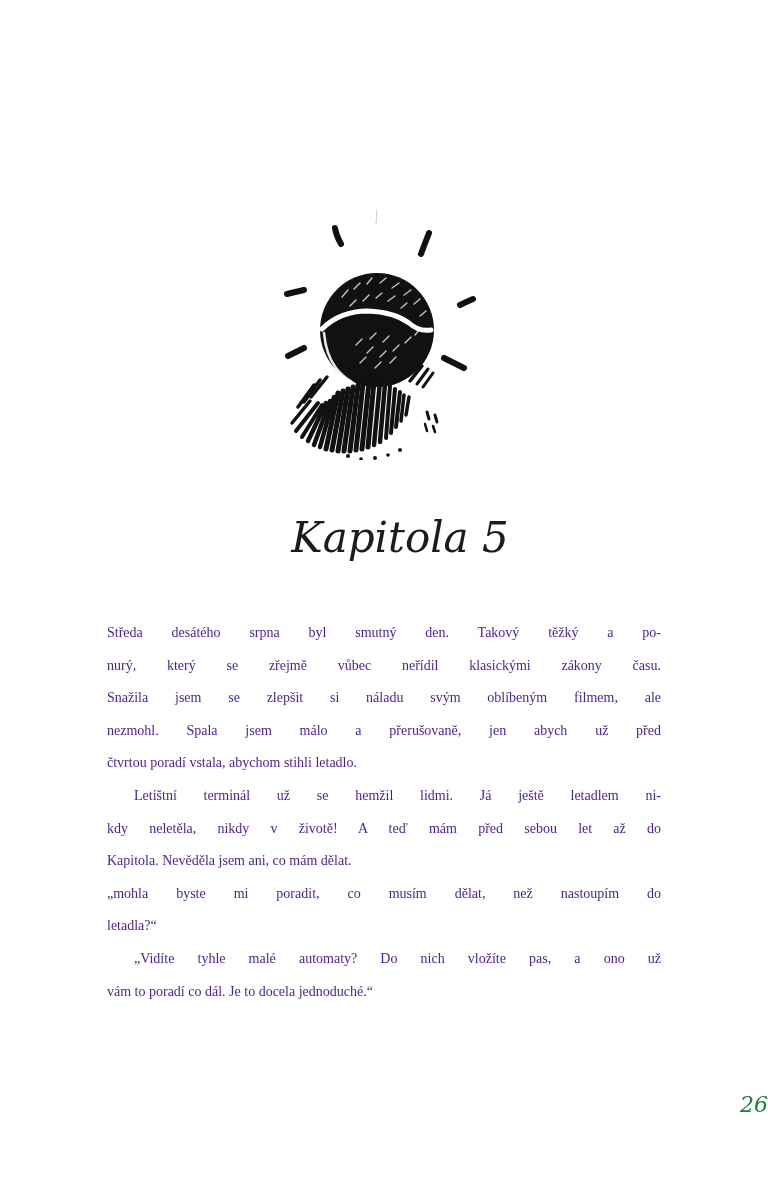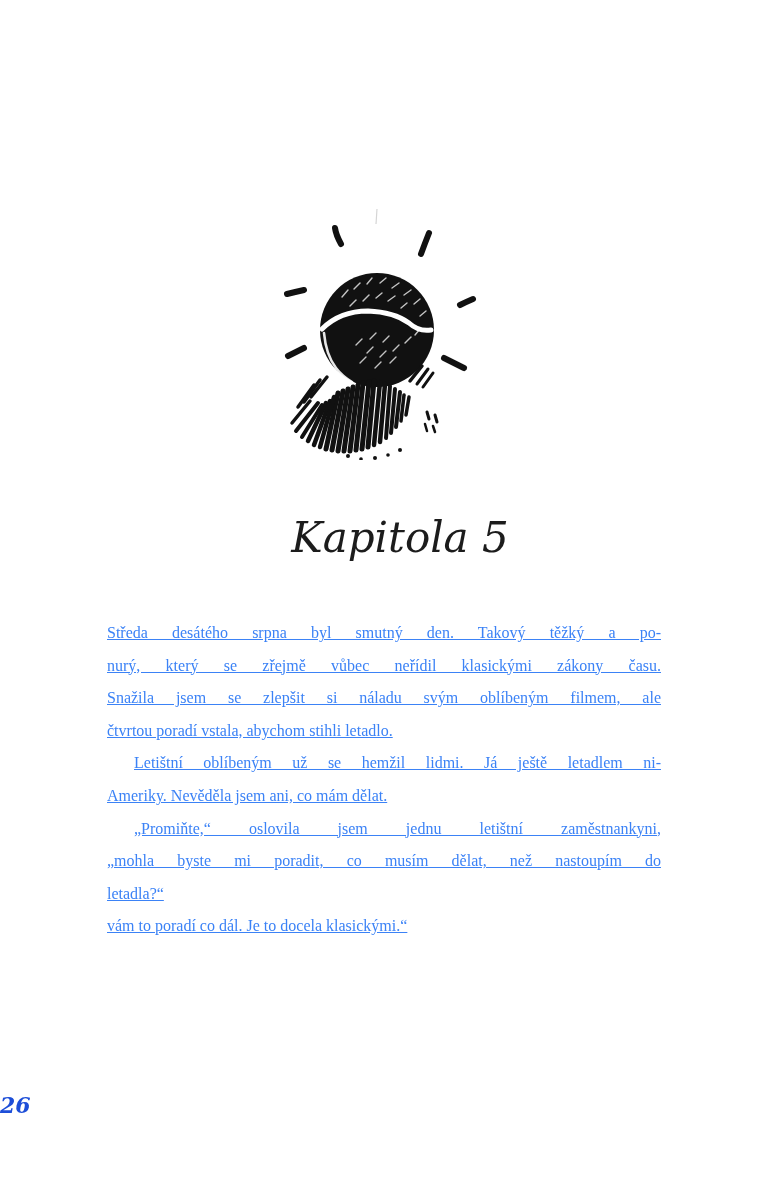--- a/index.html
+++ b/index.html
@@ -27,41 +27,39 @@
     font-family: "DejaVu Serif", serif;
     font-style: italic;
     font-weight: 500;
     font-size: 42px;
     line-height: 52px;
     color: #1c1c1c;
   }
   .text-block {
     position: absolute;
     left: 107px; top: 617px; width: 554px;
-    font-size: 16px;
-    color: #3b82f6;
-    text-decoration: underline;
+    font-size: 14px;
+    color: #4c1d95;
   }
   .line {
     height: 32.6px;
     line-height: 32.6px;
     text-align: justify;
     text-align-last: justify;
   }
   .line.last { text-align-last: left; }
   .line.indent { text-indent: 27px; }
   .page-number {
     position: absolute;
     left: 0; top: 1092px; width: 768px;
-    text-align: left;
+    text-align: right;
     font-family: "DejaVu Serif", serif;
     font-style: italic;
     font-size: 22px;
-    color: #1d4ed8;
-    font-weight: bold;
+    color: #15803d;
   }
 </style>
 </head>
 <body>
 
 <div class="page">
 
   <svg class="illustration" viewBox="0 0 232 255" xmlns="http://www.w3.org/2000/svg">
 
     <line x1="107" y1="4" x2="106" y2="19" stroke="#c4c4c4" stroke-width="1.2" opacity="0.7"></line>
@@ -162,24 +160,26 @@
       <circle cx="130" cy="245" r="2"></circle>
     </g>
   </svg>
 
   <h1 class="chapter-title">Kapitola 5</h1>
 
   <div class="text-block" id="text-block">
       <div class="line">Středa desátého srpna byl smutný den. Takový těžký a po-</div>
       <div class="line">nurý, který se zřejmě vůbec neřídil klasickými zákony času.</div>
       <div class="line">Snažila jsem se zlepšit si náladu svým oblíbeným filmem, ale</div>
+      <div class="line">nezmohl. Spala jsem málo a přerušovaně, jen abych už před</div>
       <div class="line last">čtvrtou poradí vstala, abychom stihli letadlo.</div>
-      <div class="line indent">Letištní oblíbeným už se hemžil lidmi. Já ještě letadlem ni-</div>
-      <div class="line last">Ameriky. Nevěděla jsem ani, co mám dělat.</div>
-      <div class="line indent">„Promiňte,“ oslovila jsem jednu letištní zaměstnankyni,</div>
+      <div class="line indent">Letištní terminál už se hemžil lidmi. Já ještě letadlem ni-</div>
+      <div class="line">kdy neletěla, nikdy v životě! A teď mám před sebou let až do</div>
+      <div class="line last">Kapitola. Nevěděla jsem ani, co mám dělat.</div>
       <div class="line">„mohla byste mi poradit, co musím dělat, než nastoupím do</div>
       <div class="line last">letadla?“</div>
-      <div class="line last">vám to poradí co dál. Je to docela klasickými.“</div>
+      <div class="line indent">„Vidíte tyhle malé automaty? Do nich vložíte pas, a ono už</div>
+      <div class="line last">vám to poradí co dál. Je to docela jednoduché.“</div>
     </div>
 
   <div class="page-number">26</div>
 
 </div>
 
 </body></html>

